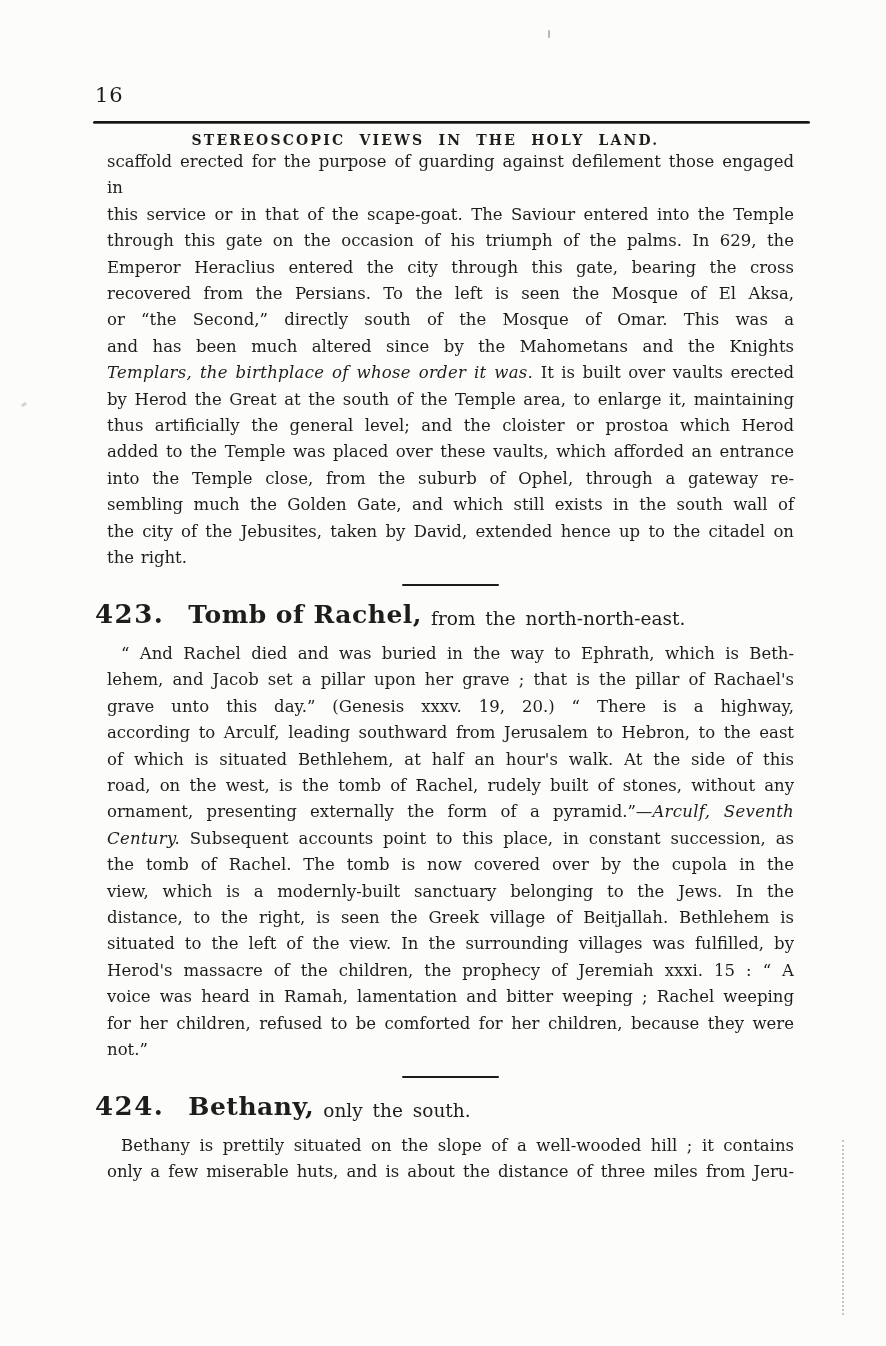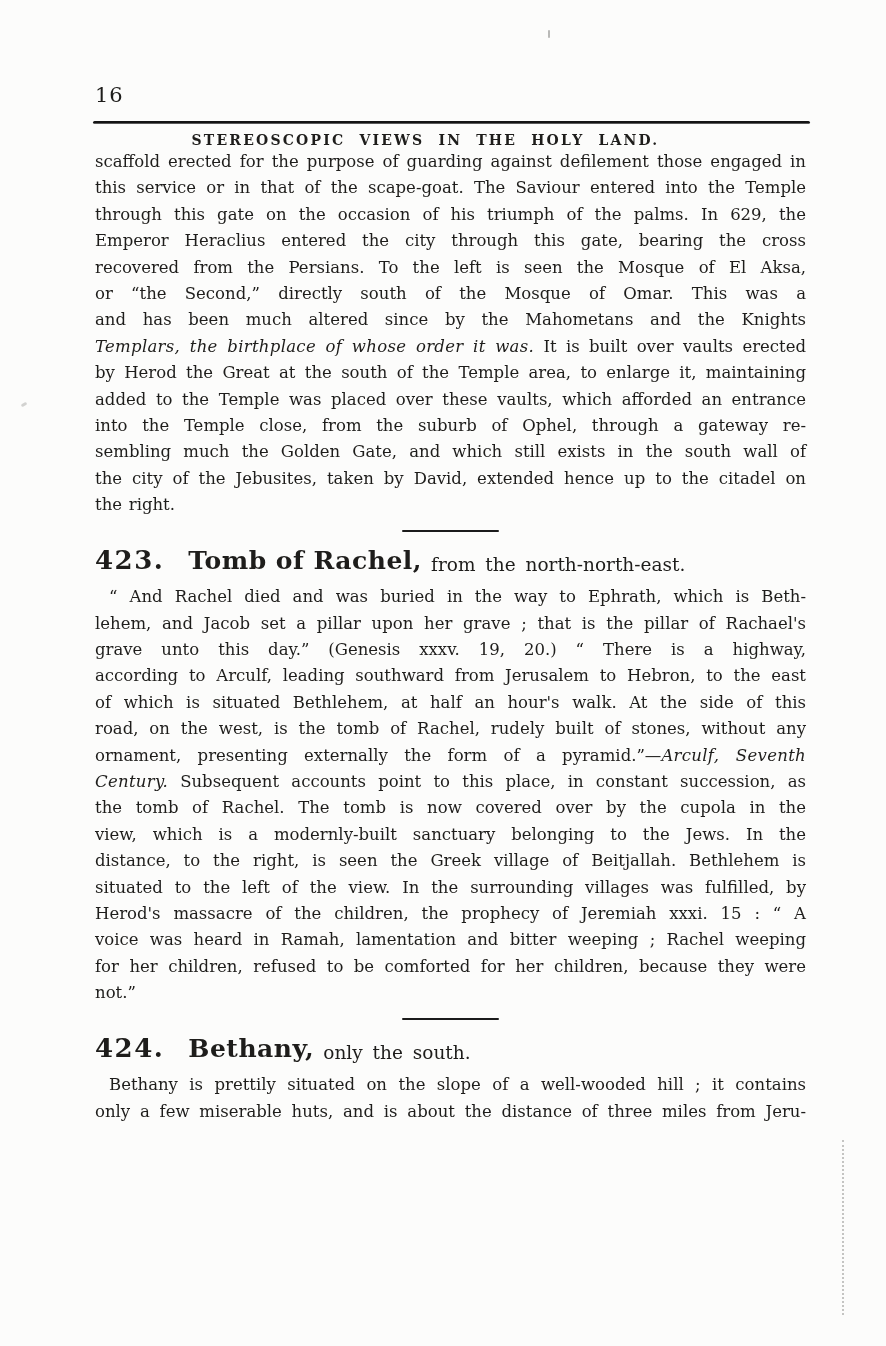--- a/index.html
+++ b/index.html
@@ -33,21 +33,21 @@
   }
   .header-rule {
     margin-top: 14px; margin-left: -2px; margin-right: -4px;
     height: 3px;
     background: linear-gradient(to bottom, #141414 0 70%, #5a5a5a 70% 100%);
     border-radius: 2px;
   }
 
   
   .body-text { margin-top: 25px; }
-  .paragraph { margin: 0; }
+  .paragraph { margin: 12px; }
   .pline {
     font-size: 16.5px;
     line-height: 26.4px;
     text-align: justify;
     text-align-last: justify;
     word-spacing: 1.5px;
   }
   .pline.endline { text-align-last: left; }
   .pline.indent { text-indent: 14px; }
   .pline i { letter-spacing: 0.3px; }
@@ -104,20 +104,21 @@
         <div class="paragraph">
           <div class="pline">scaffold erected for the purpose of guarding against defilement those engaged in</div>
           <div class="pline">this service or in that of the scape-goat. The Saviour entered into the Temple</div>
           <div class="pline">through this gate on the occasion of his triumph of the palms. In 629, the</div>
           <div class="pline">Emperor Heraclius entered the city through this gate, bearing the cross</div>
           <div class="pline">recovered from the Persians. To the left is seen the Mosque of El Aksa,</div>
           <div class="pline">or “the Second,” directly south of the Mosque of Omar. This was a</div>
           <div class="pline">and has been much altered since by the Mahometans and the Knights</div>
           <div class="pline"><i>Templars, the birthplace of whose order it was.</i> It is built over vaults erected</div>
           <div class="pline">by Herod the Great at the south of the Temple area, to enlarge it, maintaining</div>
+          <div class="pline">thus artificially the general level; and the cloister or prostoa which Herod</div>
           <div class="pline">added to the Temple was placed over these vaults, which afforded an entrance</div>
           <div class="pline">into the Temple close, from the suburb of Ophel, through a gateway re-</div>
           <div class="pline">sembling much the Golden Gate, and which still exists in the south wall of</div>
           <div class="pline">the city of the Jebusites, taken by David, extended hence up to the citadel on</div>
           <div class="pline endline">the right.</div>
         </div>
         <div class="divider"></div>
         <div class="heading">
           <span class="h-num">423.</span>
           <span class="h-title">Tomb of Rachel,</span>

